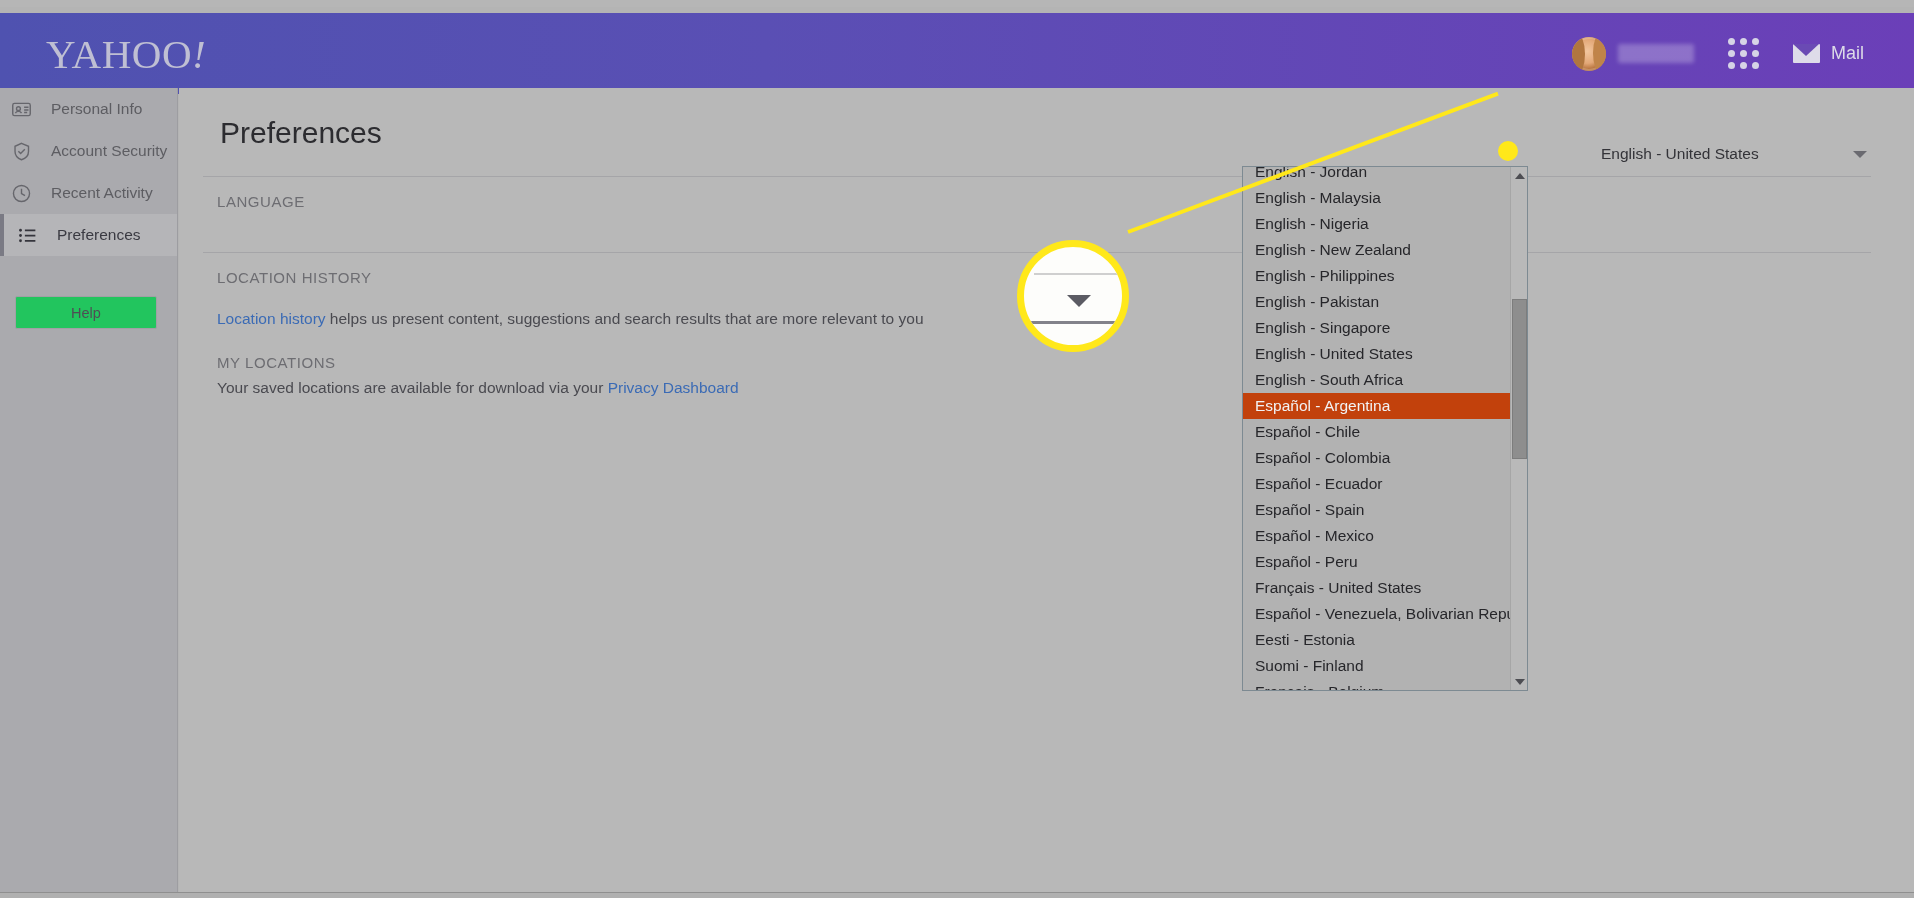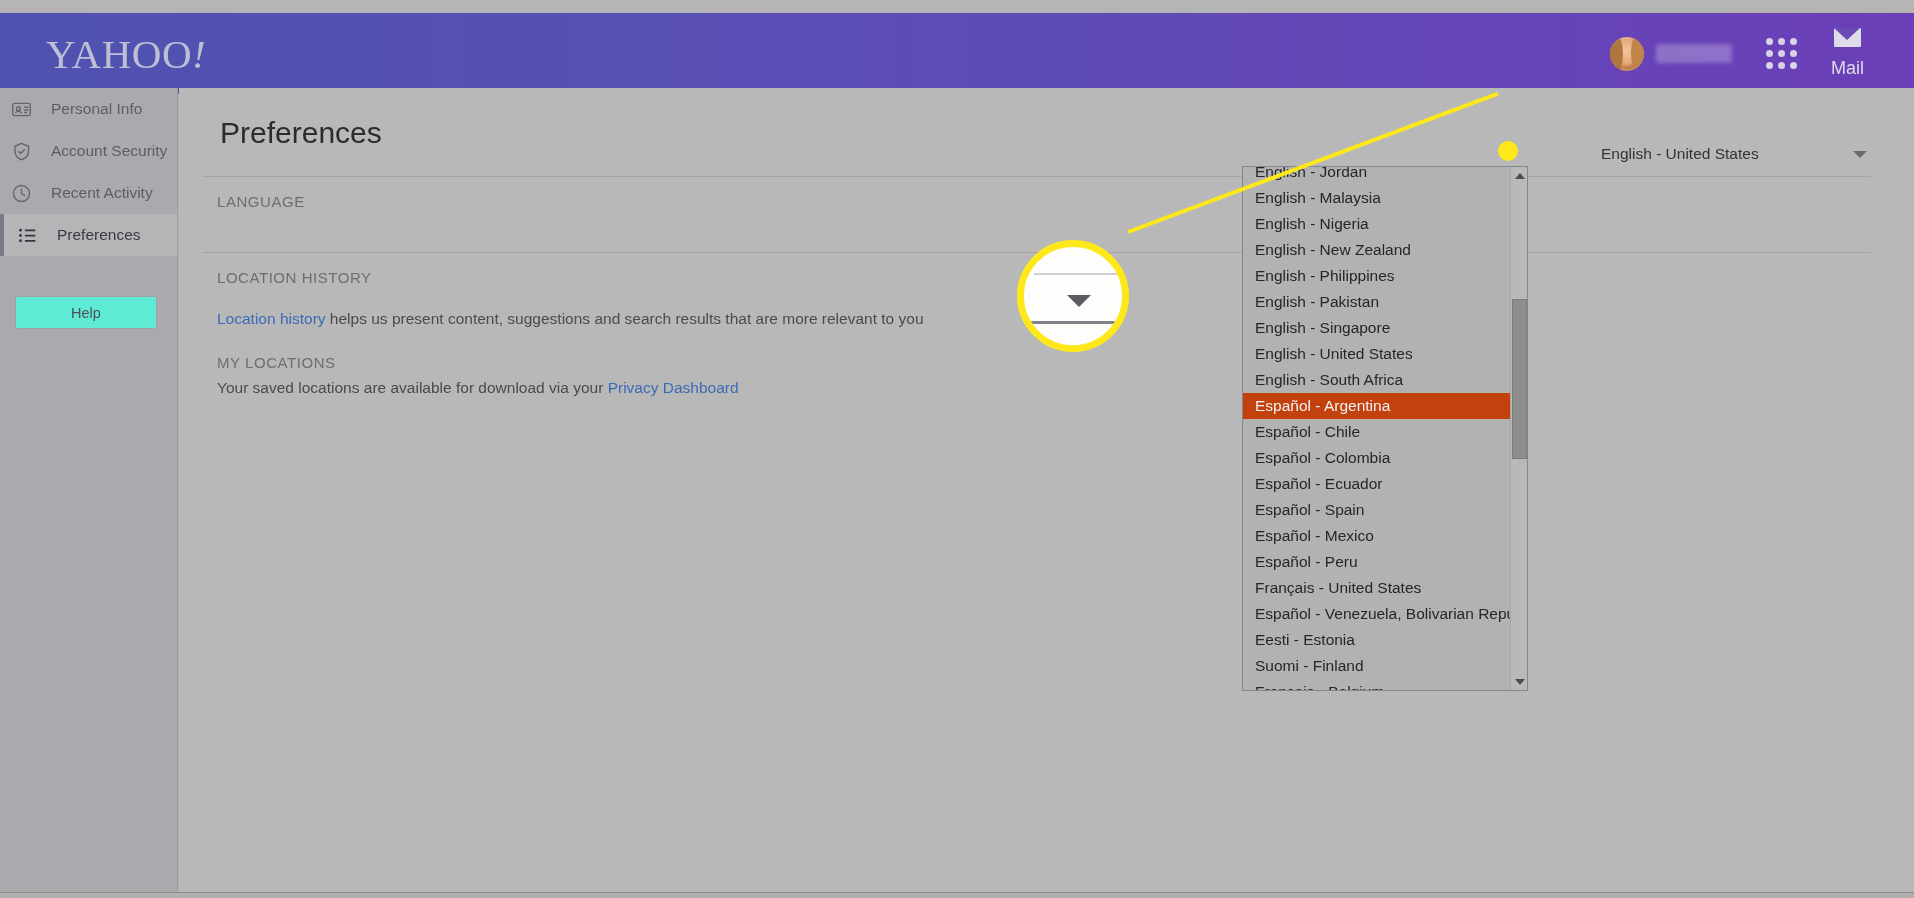--- a/index.html
+++ b/index.html
@@ -92,21 +92,20 @@
   .apps-grid i {
     display: block;
     width: 7px; height: 7px;
     border-radius: 50%;
     background: #d6d4e6;
   }
   .mail-link {
     display: flex; align-items: center; gap: 11px;
     color: #dddbe8;
     font-size: 18px;
-    flex-direction: column;
   }
   .mail-icon {
     width: 27px; height: 19px;
     background: #dedce9;
     position: relative;
     border-radius: 1px;
   }
   .mail-icon::after {
     content: "";
     position: absolute;
@@ -139,21 +138,21 @@
     background: #b5b5b8;
     border-left: 4px solid #7a7a84;
     padding-left: 13px;
     color: #3a3a42;
   }
   .nav-icon { width: 21px; height: 21px; flex: none; }
   .nav-icon svg { display: block; }
   .help-wrap { padding: 40px 15px 0 15px; }
   .help-btn {
     width: 142px; height: 33px;
-    background: #5eead4;
+    background: #22c55e;
     border: 1px solid #a0a0a4;
     border-radius: 2px;
     color: #4e4e55;
     font-size: 14.5px;
     display: flex; align-items: center; justify-content: center;
   }
 
   
   .main {
     position: absolute;

